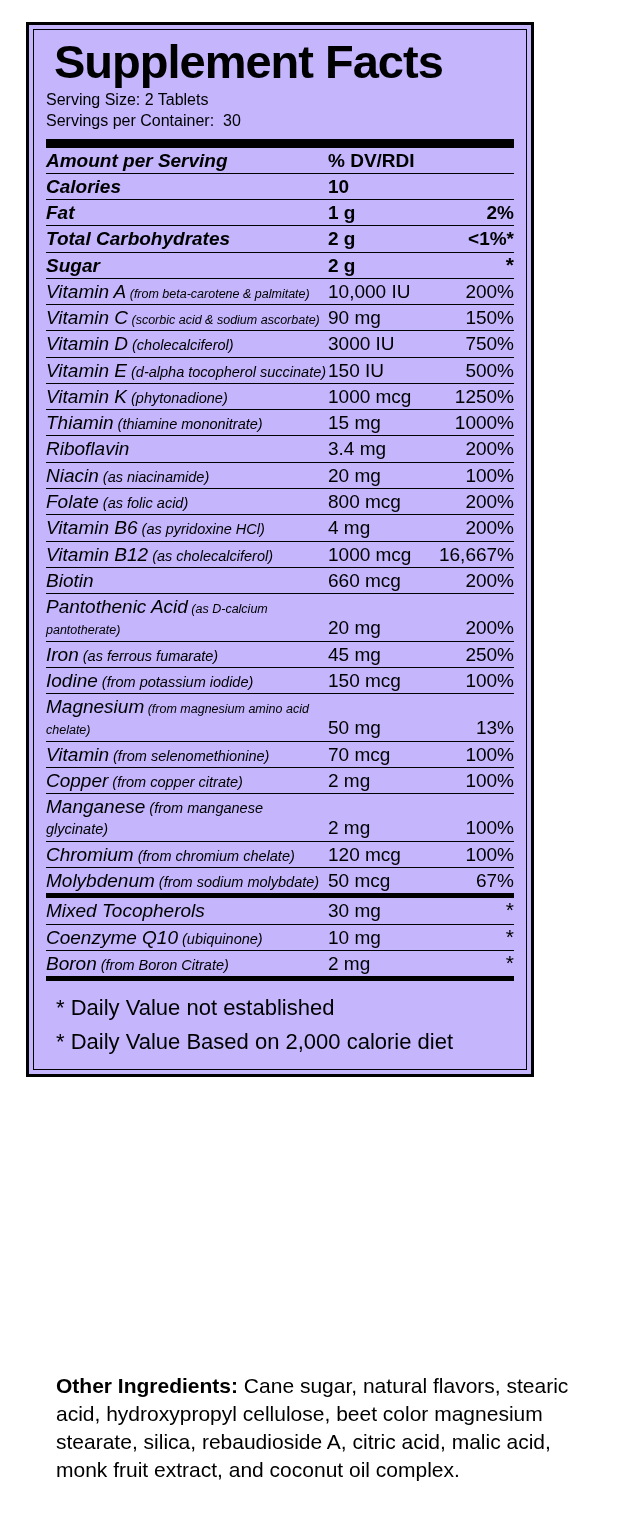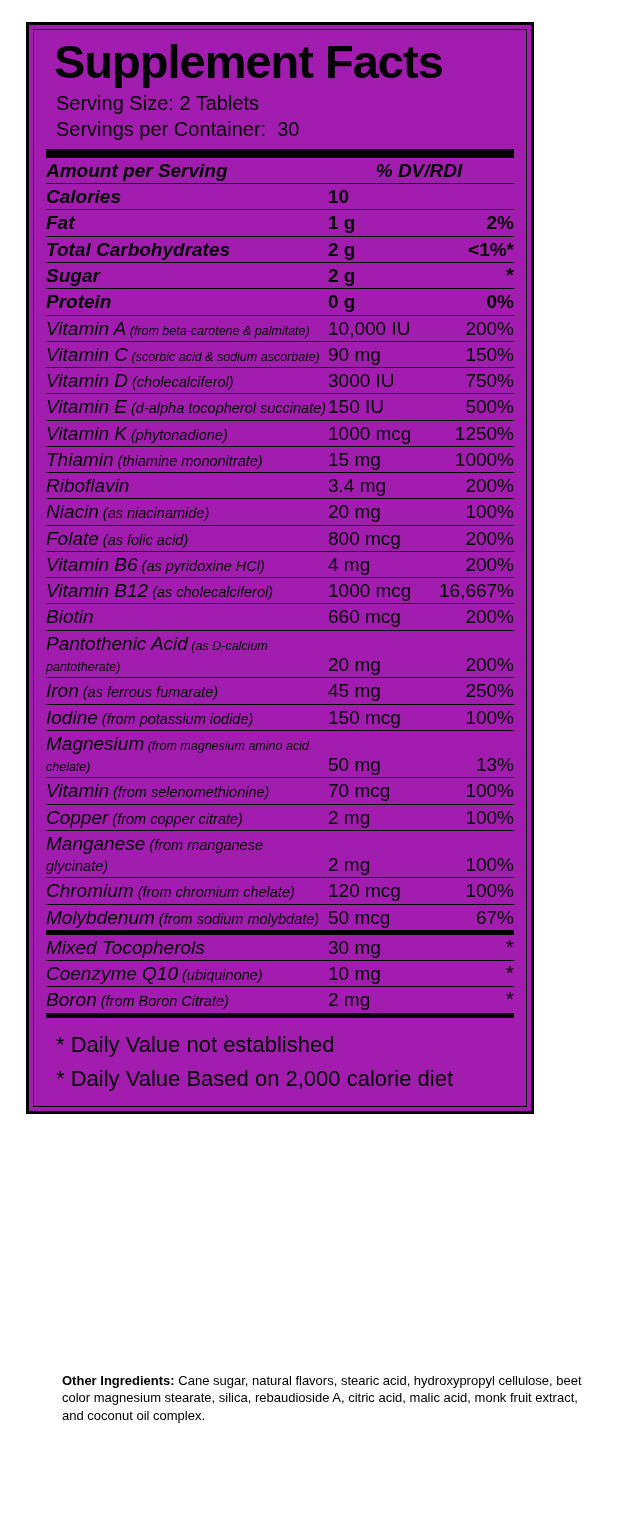--- a/index.html
+++ b/index.html
@@ -17,40 +17,39 @@
     overflow: hidden;
   }
 
   
   .panel {
     position: absolute;
     left: 26px; top: 22px;
     width: 508px;
     border: 3px solid #000;
     padding: 4px;
-    background: #a21caf;
+    background: #c4b5fd;
   }
   .panel-inner {
     border: 1px solid #000;
     padding: 6px 12px 10px 12px;
   }
 
   
   .sf-title {
     font-size: 47px;
     font-weight: bold;
     letter-spacing: -1px;
     line-height: 1.02;
     margin: 2px 0 4px 8px;
   }
 
   .serving-line {
-    font-size: 20px;
+    font-size: 16px;
     line-height: 1.30;
-    margin-left: 10px;
     white-space: pre;
   }
 
   .rule-thick {
     height: 9px;
     background: #000;
     margin: 7px 0 0 0;
   }
   .rule-med {
     height: 4px;
@@ -78,45 +77,44 @@
   td.c-dv   { text-align: right; width: 78px; padding-right: 4px; white-space: nowrap; }
 
   .hdr td {
     font-weight: bold;
     font-size: 20px;
     border-bottom: 1px solid #000;
     padding-bottom: 4px;
     padding-top: 4px;
   }
   .hdr td.c-dv-hdr {
-    text-align: center;
+    text-align: left;
     width: 186px;
     padding-right: 4px;
     font-weight: bold;
-    font-style: italic;
   }
 
   .bold { font-weight: bold; }
   .src { font-size: 14.5px; text-align: center; }
   .src-sm { font-size: 12.5px; }
   .star { font-size: 21px; line-height: 0.7; }
 
   .footnotes {
     margin: 10px 0 0 10px;
     font-size: 22px;
     line-height: 1.55;
   }
   .footnotes div { white-space: nowrap; }
 
   
   .other {
     position: absolute;
-    left: 62px; top: 1372px;
+    left: 56px; top: 1372px;
     width: 528px;
-    font-size: 13px;
+    font-size: 21px;
     line-height: 1.33;
   }
 </style>
 </head>
 <body>
 
 <div id="page">
 
   <div class="panel">
     <div class="panel-inner">
@@ -148,25 +146,20 @@
               <td class="c-name"><span class="bold">Total Carbohydrates</span></td>
               <td class="c-amt bold">2 g</td>
               <td class="c-dv bold">&lt;1%*</td>
             </tr>
             <tr>
               <td class="c-name"><span class="bold">Sugar</span></td>
               <td class="c-amt bold">2 g</td>
               <td class="c-dv bold"><span class="star">*</span></td>
             </tr>
             <tr>
-              <td class="c-name"><span class="bold">Protein</span></td>
-              <td class="c-amt bold">0 g</td>
-              <td class="c-dv bold">0%</td>
-            </tr>
-            <tr>
               <td class="c-name"><span>Vitamin A</span><span class="src-sm"> (from beta-carotene &amp; palmitate)</span></td>
               <td class="c-amt">10,000 IU</td>
               <td class="c-dv">200%</td>
             </tr>
             <tr>
               <td class="c-name"><span>Vitamin C</span><span class="src-sm"> (scorbic acid &amp; sodium ascorbate)</span></td>
               <td class="c-amt">90 mg</td>
               <td class="c-dv">150%</td>
             </tr>
             <tr>

